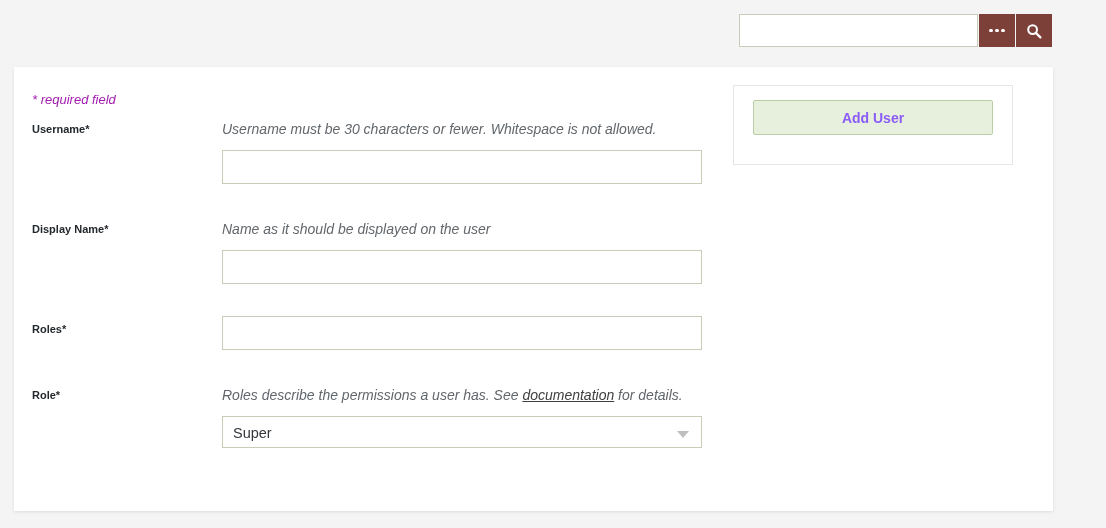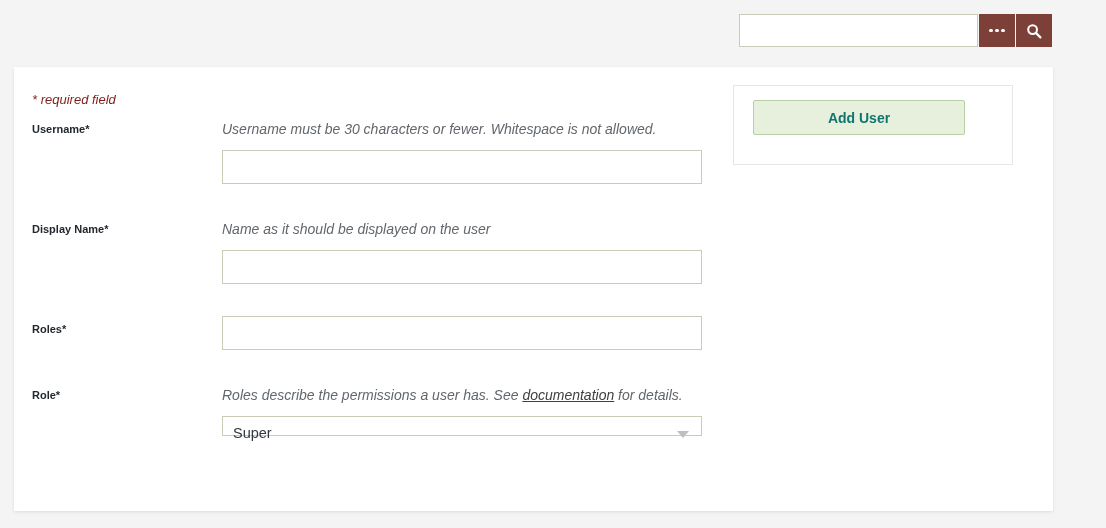--- a/index.html
+++ b/index.html
@@ -95,21 +95,21 @@
     background: #ffffff;
     box-shadow: 0 1px 3px rgba(0,0,0,0.10);
   }
 
   .required-note {
     position: absolute;
     left: 18px;
     top: 25px;
     font-size: 13px;
     font-style: italic;
-    color: #7f1d1d;
+    color: #a21caf;
   }
 
   
   .form {
     position: absolute;
     left: 0;
     top: 0;
     width: 720px;
   }
   .row {
@@ -164,21 +164,21 @@
     padding: 0 8px;
     border-radius: 0;
   }
   .row-email .text-input { top: -5px; }
 
   .select-wrap {
     position: absolute;
     left: 208px;
     top: 29px;
     width: 480px;
-    height: 20px;
+    height: 32px;
     box-sizing: border-box;
     border: 1px solid #cbcbb8;
     background: #ffffff;
   }
   .select-value {
     position: absolute;
     left: 10px;
     top: 8px;
     font-size: 14.5px;
     color: #32373c;
@@ -202,26 +202,26 @@
     width: 280px;
     height: 80px;
     box-sizing: border-box;
     background: #ffffff;
     border: 1px solid #e6e6e6;
   }
   .add-user-btn {
     position: absolute;
     left: 19px;
     top: 14px;
-    width: 212px;
+    width: 240px;
     height: 35px;
     box-sizing: border-box;
     background: #e7efdd;
     border: 1px solid #b9cfa4;
-    color: #0f766e;
+    color: #8b5cf6;
     font-family: "Liberation Sans", sans-serif;
     font-size: 14px;
     font-weight: bold;
     cursor: pointer;
     border-radius: 2px;
     padding: 0;
   }
 </style>
 </head>
 <body>

